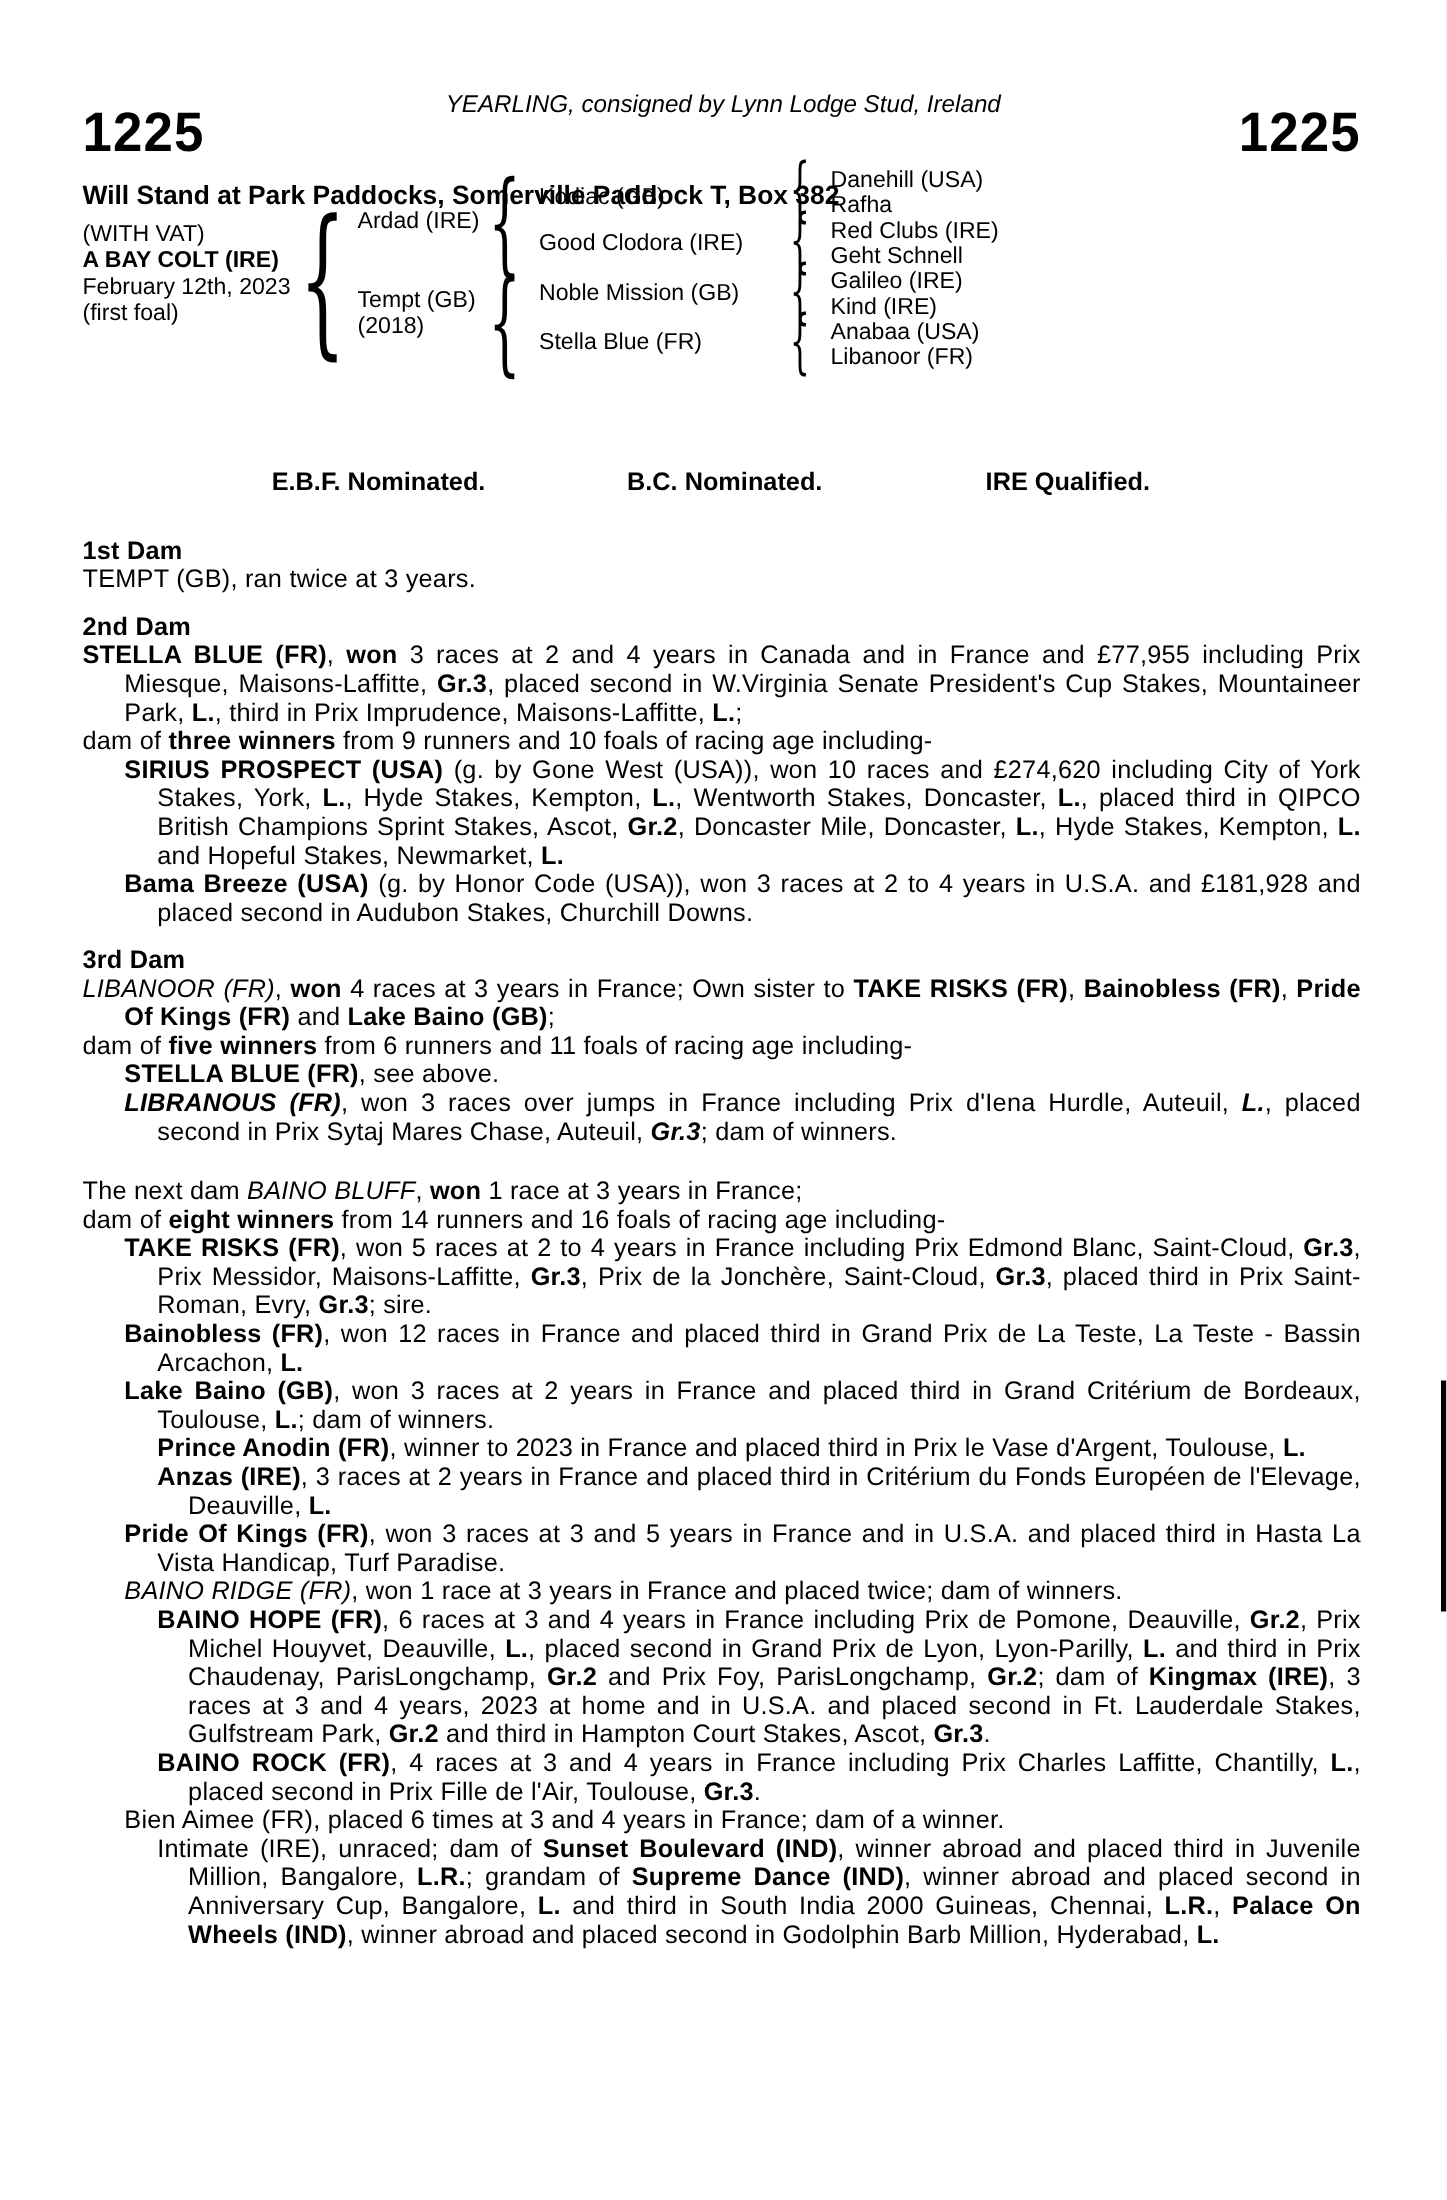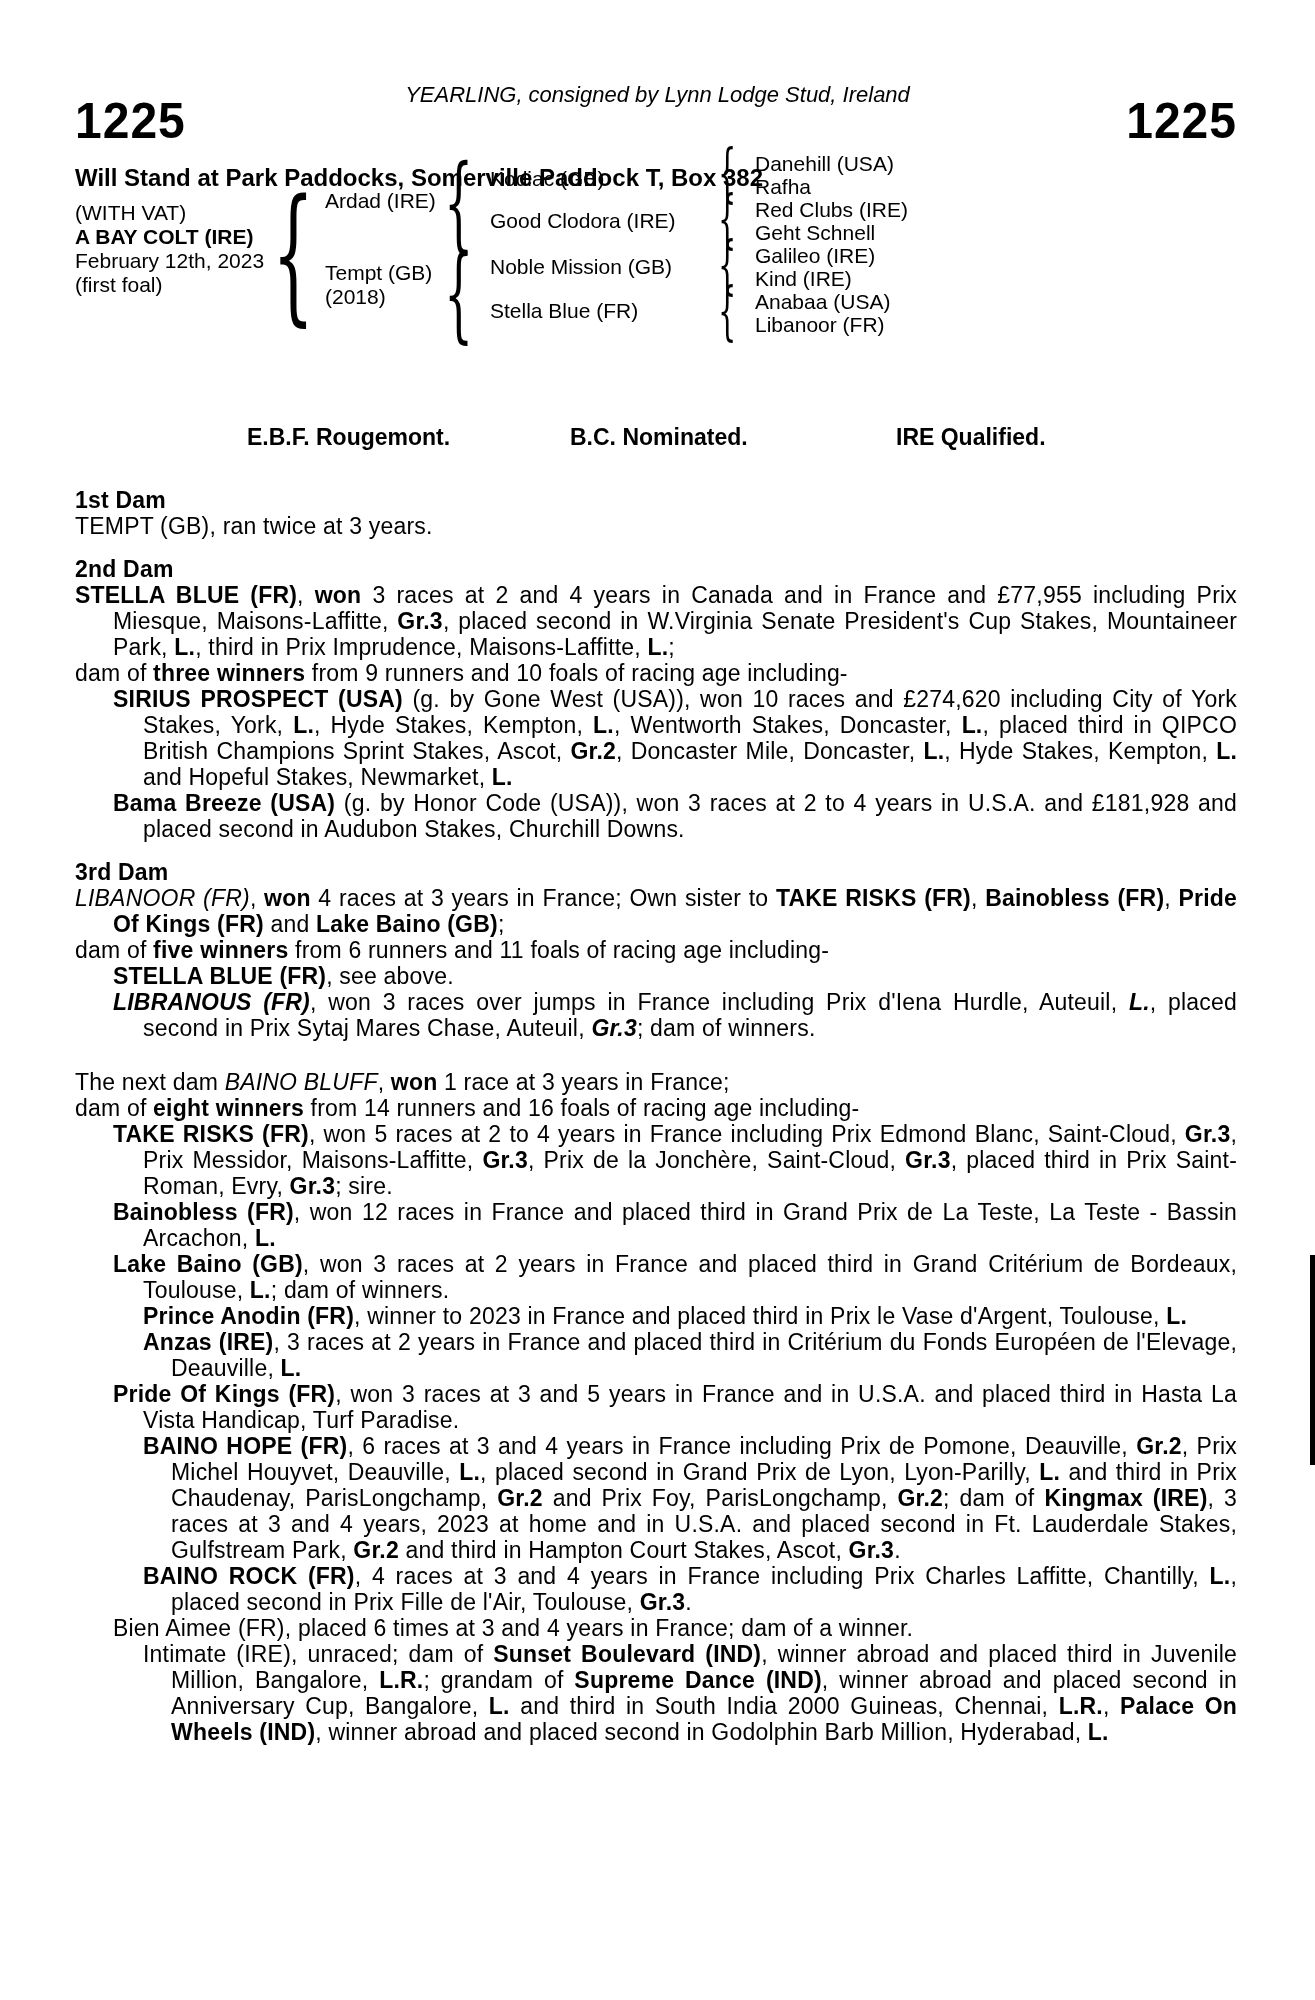--- a/index.html
+++ b/index.html
@@ -94,21 +94,21 @@
       <div class="cell" style="left:755px; top:175px;">Rafha</div>
       <div class="cell" style="left:755px; top:198px;">Red Clubs (IRE)</div>
       <div class="cell" style="left:755px; top:221px;">Geht Schnell</div>
       <div class="cell" style="left:755px; top:244px;">Galileo (IRE)</div>
       <div class="cell" style="left:755px; top:267px;">Kind (IRE)</div>
       <div class="cell" style="left:755px; top:290px;">Anabaa (USA)</div>
       <div class="cell" style="left:755px; top:313px;">Libanoor (FR)</div>
     </div>
 
     <div class="noms">
-      <span class="nom-0">E.B.F. Rougemont.</span>
+      <span class="nom-0">E.B.F. Nominated.</span>
       <span class="nom-1">B.C. Nominated.</span>
       <span class="nom-2">IRE Qualified.</span>
     </div>
   </div>
 
   <div class="body-text" id="dam-sections">
       <div class="section">
         <div class="section-heading">1st Dam</div>
         <p class="para ind0"><span>TEMPT (GB), ran twice at 3 years.</span></p>
       </div>
@@ -128,20 +128,21 @@
       </div>
       <div class="section no-heading">
         <p class="para ind0"><span>The next dam </span><span class="i">BAINO BLUFF</span><span>, </span><span class="b">won</span><span> 1 race at 3 years in France;</span></p>
         <p class="para ind0"><span>dam of </span><span class="b">eight winners</span><span> from 14 runners and 16 foals of racing age including-</span></p>
         <p class="para ind1"><span class="b">TAKE RISKS (FR)</span><span>, won 5 races at 2 to 4 years in France including Prix Edmond Blanc, Saint-Cloud, </span><span class="b">Gr.3</span><span>, Prix Messidor, Maisons-Laffitte, </span><span class="b">Gr.3</span><span>, Prix de la Jonchère, Saint-Cloud, </span><span class="b">Gr.3</span><span>, placed third in Prix Saint-Roman, Evry, </span><span class="b">Gr.3</span><span>; sire.</span></p>
         <p class="para ind1"><span class="b">Bainobless (FR)</span><span>, won 12 races in France and placed third in Grand Prix de La Teste, La Teste - Bassin Arcachon, </span><span class="b">L.</span></p>
         <p class="para ind1"><span class="b">Lake Baino (GB)</span><span>, won 3 races at 2 years in France and placed third in Grand Critérium de Bordeaux, Toulouse, </span><span class="b">L.</span><span>; dam of winners.</span></p>
         <p class="para ind2"><span class="b">Prince Anodin (FR)</span><span>, winner to 2023 in France and placed third in Prix le Vase d'Argent, Toulouse, </span><span class="b">L.</span></p>
         <p class="para ind2"><span class="b">Anzas (IRE)</span><span>, 3 races at 2 years in France and placed third in Critérium du Fonds Européen de l'Elevage, Deauville, </span><span class="b">L.</span></p>
         <p class="para ind1"><span class="b">Pride Of Kings (FR)</span><span>, won 3 races at 3 and 5 years in France and in U.S.A. and placed third in Hasta La Vista Handicap, Turf Paradise.</span></p>
+        <p class="para ind1"><span class="i">BAINO RIDGE (FR)</span><span>, won 1 race at 3 years in France and placed twice; dam of winners.</span></p>
         <p class="para ind2"><span class="b">BAINO HOPE (FR)</span><span>, 6 races at 3 and 4 years in France including Prix de Pomone, Deauville, </span><span class="b">Gr.2</span><span>, Prix Michel Houyvet, Deauville, </span><span class="b">L.</span><span>, placed second in Grand Prix de Lyon, Lyon-Parilly, </span><span class="b">L.</span><span> and third in Prix Chaudenay, ParisLongchamp, </span><span class="b">Gr.2</span><span> and Prix Foy, ParisLongchamp, </span><span class="b">Gr.2</span><span>; dam of </span><span class="b">Kingmax (IRE)</span><span>, 3 races at 3 and 4 years, 2023 at home and in U.S.A. and placed second in Ft. Lauderdale Stakes, Gulfstream Park, </span><span class="b">Gr.2</span><span> and third in Hampton Court Stakes, Ascot, </span><span class="b">Gr.3</span><span>.</span></p>
         <p class="para ind2"><span class="b">BAINO ROCK (FR)</span><span>, 4 races at 3 and 4 years in France including Prix Charles Laffitte, Chantilly, </span><span class="b">L.</span><span>, placed second in Prix Fille de l'Air, Toulouse, </span><span class="b">Gr.3</span><span>.</span></p>
         <p class="para ind1"><span>Bien Aimee (FR), placed 6 times at 3 and 4 years in France; dam of a winner.</span></p>
         <p class="para ind2"><span>Intimate (IRE), unraced; dam of </span><span class="b">Sunset Boulevard (IND)</span><span>, winner abroad and placed third in Juvenile Million, Bangalore, </span><span class="b">L.R.</span><span>; grandam of </span><span class="b">Supreme Dance (IND)</span><span>, winner abroad and placed second in Anniversary Cup, Bangalore, </span><span class="b">L.</span><span> and third in South India 2000 Guineas, Chennai, </span><span class="b">L.R.</span><span>, </span><span class="b">Palace On Wheels (IND)</span><span>, winner abroad and placed second in Godolphin Barb Million, Hyderabad, </span><span class="b">L.</span></p>
       </div>
     </div>
 
   <div class="scan-artifact"></div>
 </div>
 

